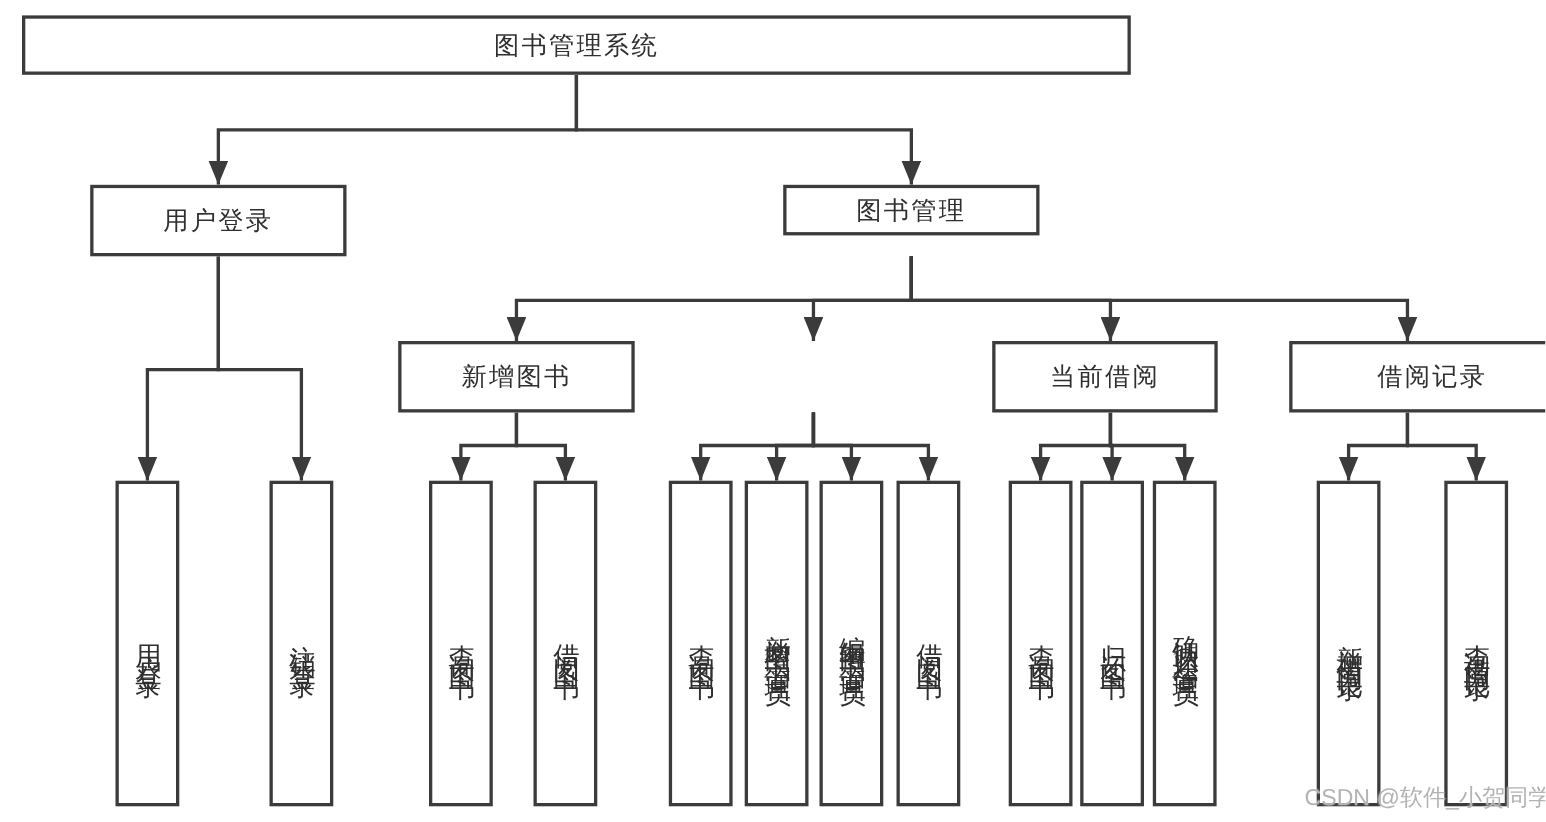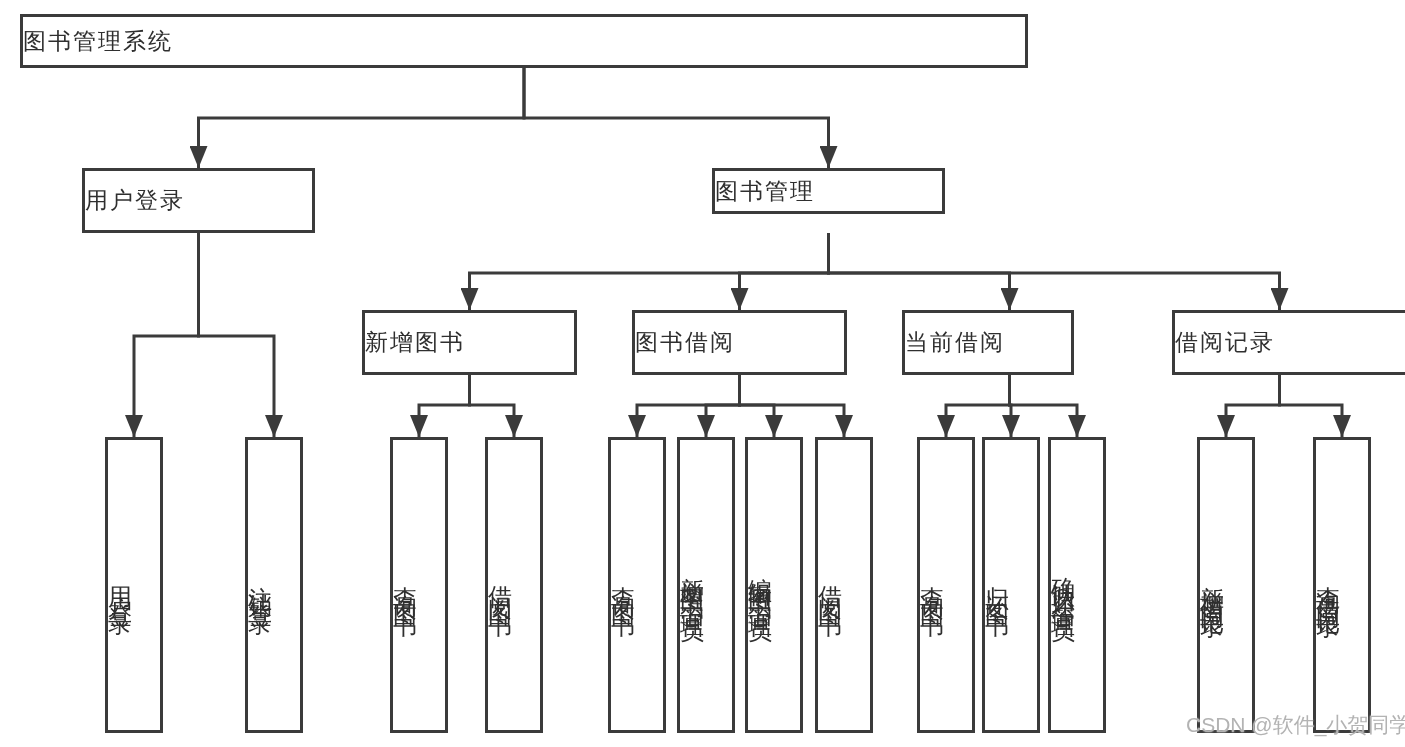--- a/index.html
+++ b/index.html
@@ -21,21 +21,21 @@
     top: 0;
     z-index: 1;
   }
   .box {
     position: absolute;
     box-sizing: border-box;
     border: 3px solid #3b3b3b;
     background: #ffffff;
     display: flex;
     align-items: center;
-    justify-content: flex-start;
+    justify-content: center;
     z-index: 2;
   }
   .box.h .lbl {
     font-size: 23px;
     letter-spacing: 2px;
     color: #2f2f2f;
     white-space: nowrap;
   }
   .box.v .lbl {
     writing-mode: vertical-rl;
@@ -106,24 +106,21 @@
   <div class="box h" style="left:82px;top:168px;width:233px;height:65px">
     <span class="lbl">用户登录</span>
   </div>
   <div class="box h" style="left:712px;top:168px;width:233px;height:46px">
     <span class="lbl">图书管理</span>
   </div>
 
   <div class="box h" style="left:362px;top:310px;width:215px;height:65px">
     <span class="lbl">新增图书</span>
   </div>
-  <div class="box h" style="left:632px;top:310px;width:215px;height:65px">
-    <span class="lbl">图书借阅</span>
-  </div>
-  <div class="box h" style="left:902px;top:310px;width:172px;height:65px">
+  <div class="box h" style="left:902px;top:310px;width:205px;height:65px">
     <span class="lbl">当前借阅</span>
   </div>
   <div class="box h" style="left:1172px;top:310px;width:260px;height:65px">
     <span class="lbl">借阅记录</span>
   </div>
 
   <div class="box v" style="left:105px;top:437px;width:58px;height:296px">
     <span class="lbl">用户登录</span>
   </div>
   <div class="box v" style="left:245px;top:437px;width:58px;height:296px">

